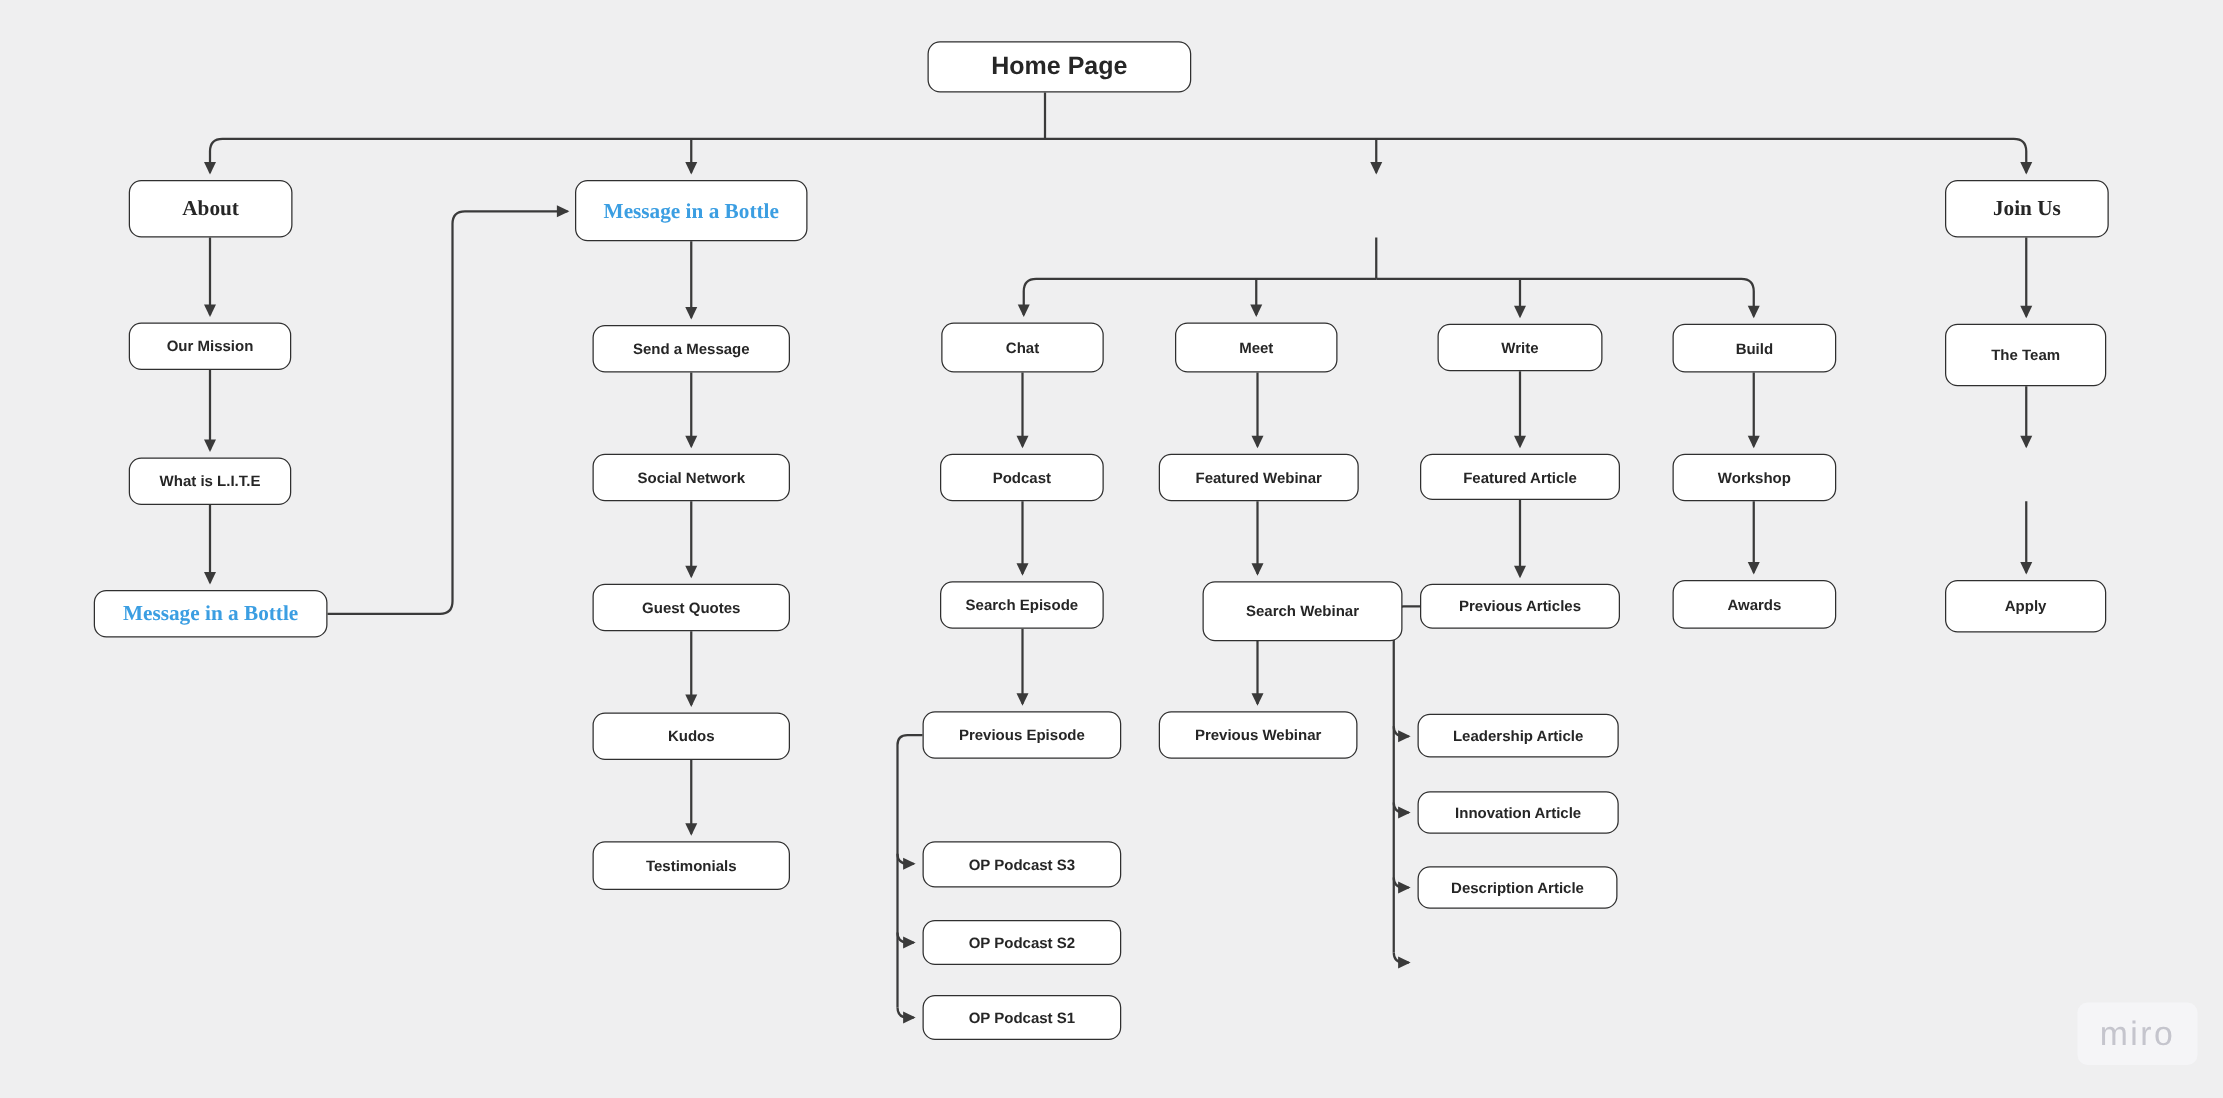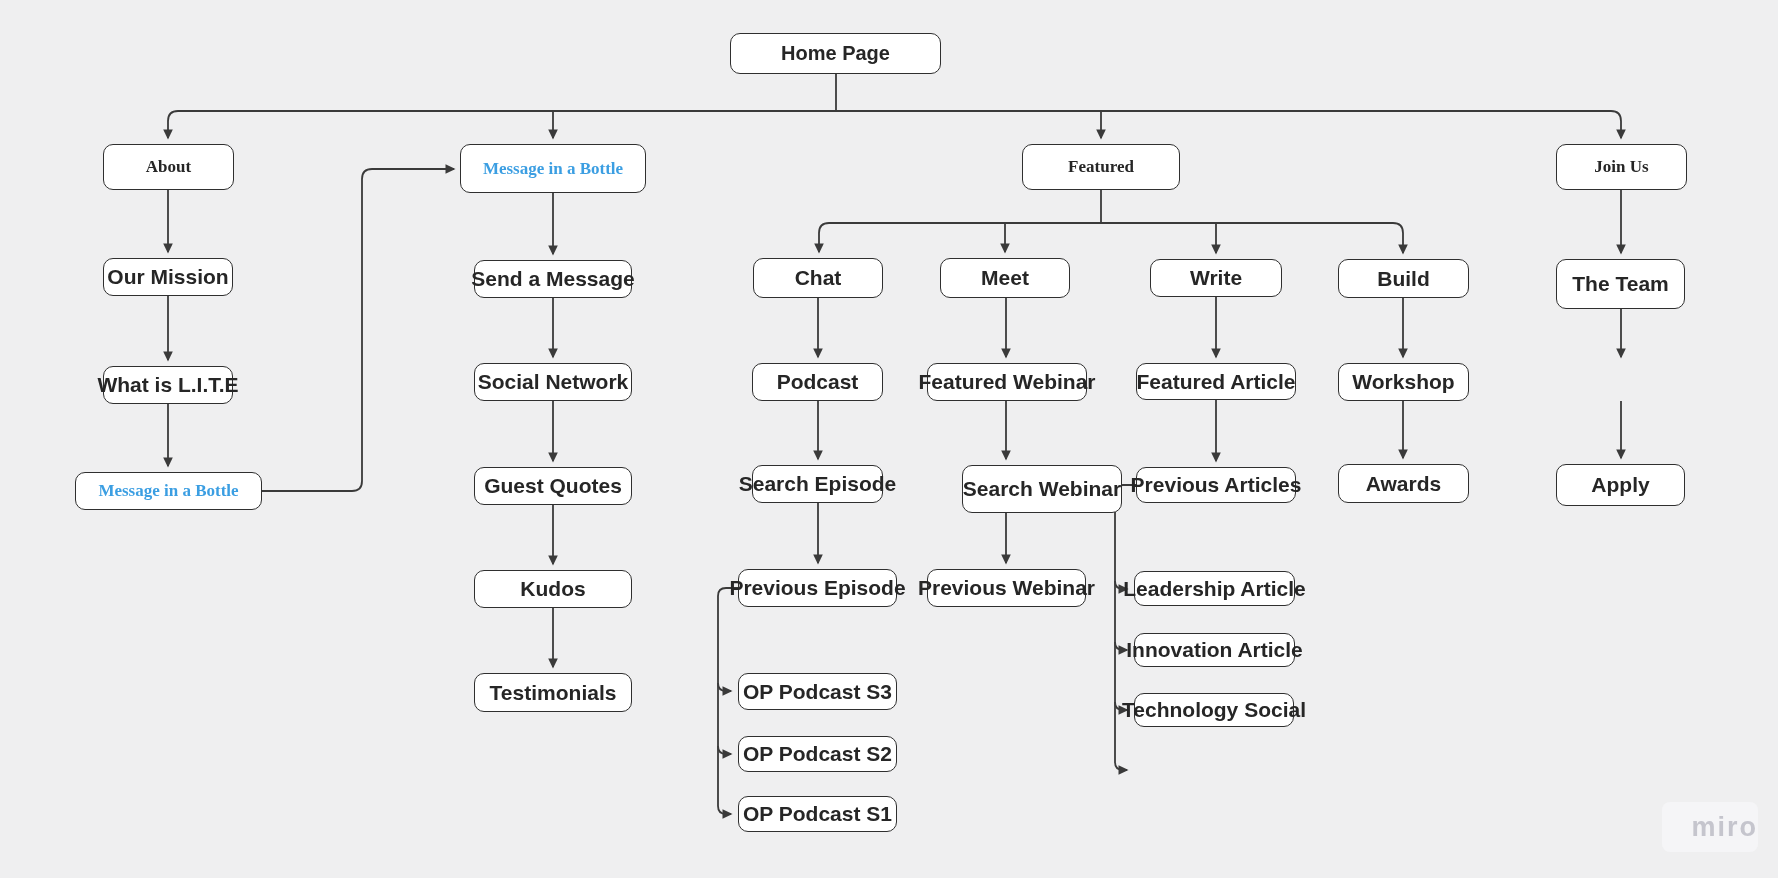--- a/index.html
+++ b/index.html
@@ -11,33 +11,33 @@
   }
   #board{position:absolute;left:0;top:0;width:1778px;height:878px;}
   svg.wires{position:absolute;left:0;top:0;pointer-events:none;}
   .node{
     position:absolute;
     background:#ffffff;
     border:1.7px solid #2f2f2f;
     border-radius:10px;
     display:flex;align-items:center;justify-content:center;
     font-weight:700;color:#262626;
-    font-size:21px;
+    font-size:12px;
     box-sizing:border-box;
     white-space:nowrap;
     cursor:pointer;
   }
-  .node.root{font-size:20px;}
+  .node.root{font-size:20px;margin-left:12px;}
   .node.lvl1{font-size:17px;font-family:Liberation Serif, serif;}
   .node.accent{color:#3b9ee2;}
   .watermark{
     position:absolute;left:1662px;top:802px;width:96px;height:50px;
     background:#f5f5f7;border-radius:8px;
-    display:flex;align-items:center;justify-content:flex-end;
-    color:#c5c5cd;font-weight:700;font-size:27px;letter-spacing:2px;
+    display:flex;align-items:center;justify-content:center;
+    color:#c5c5cd;font-weight:400;font-size:27px;letter-spacing:2px;
     cursor:pointer;
   }
 </style>
 </head>
 <body>
 
 <div id="board">
 
   <svg class="wires" width="1778" height="878">
     <defs>
@@ -105,23 +105,20 @@
   <div class="node root" style="left:730px;top:33px;width:211px;height:41px">
       <span>Home Page</span>
     </div>
 
   <div class="node lvl1" style="left:103px;top:144px;width:131px;height:46px">
       <span>About</span>
     </div>
   <div class="node lvl1 accent" style="left:460px;top:144px;width:186px;height:49px">
       <span>Message in a Bottle</span>
     </div>
-  <div class="node lvl1" style="left:1022px;top:144px;width:158px;height:46px">
-      <span>Featured</span>
-    </div>
   <div class="node lvl1" style="left:1556px;top:144px;width:131px;height:46px">
       <span>Join Us</span>
     </div>
 
   <div class="node" style="left:103px;top:258px;width:130px;height:38px">
       <span>Our Mission</span>
     </div>
   <div class="node" style="left:103px;top:366px;width:130px;height:38px">
       <span>What is L.I.T.E</span>
     </div>
@@ -193,21 +190,21 @@
   <div class="node" style="left:1136px;top:467px;width:160px;height:36px">
       <span>Previous Articles</span>
     </div>
   <div class="node" style="left:1134px;top:571px;width:161px;height:35px">
       <span>Leadership Article</span>
     </div>
   <div class="node" style="left:1134px;top:633px;width:161px;height:34px">
       <span>Innovation Article</span>
     </div>
   <div class="node" style="left:1134px;top:693px;width:160px;height:34px">
-      <span>Technology Social</span>
+      <span>Description Article</span>
     </div>
 
   <div class="node" style="left:1338px;top:363px;width:131px;height:38px">
       <span>Workshop</span>
     </div>
   <div class="node" style="left:1338px;top:464px;width:131px;height:39px">
       <span>Awards</span>
     </div>
 
   <div class="node" style="left:1556px;top:259px;width:129px;height:50px">

